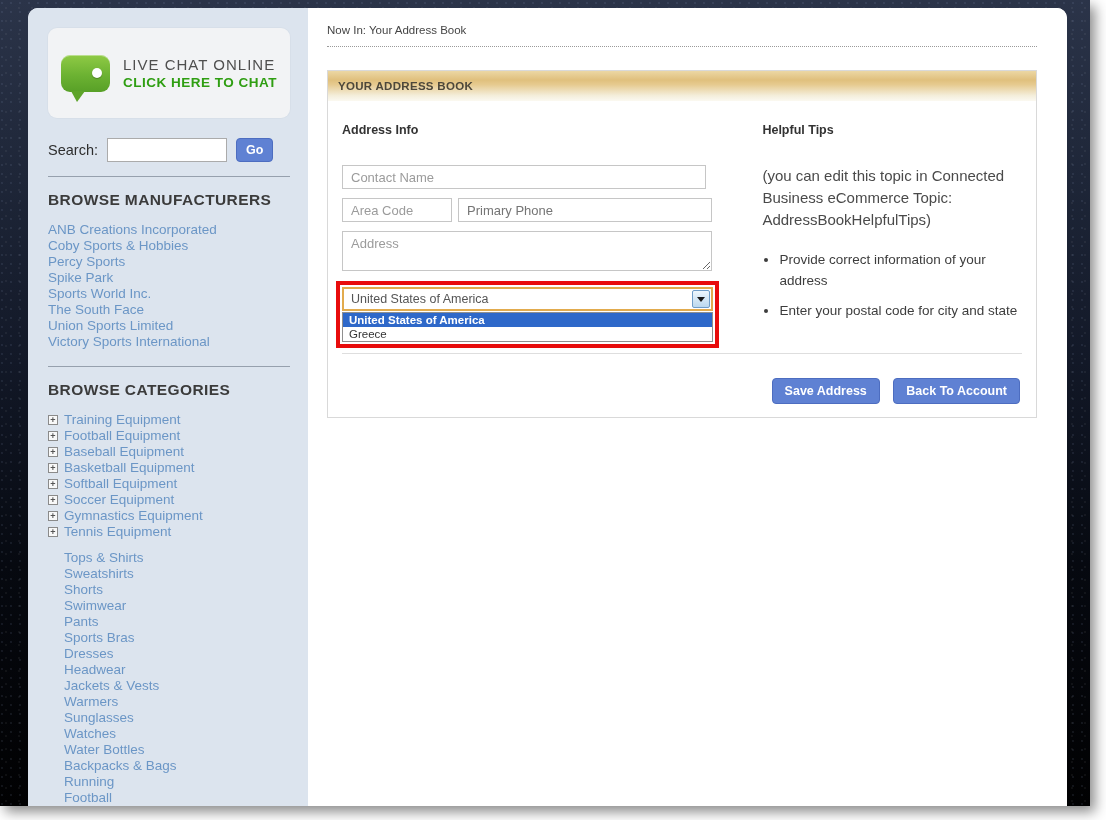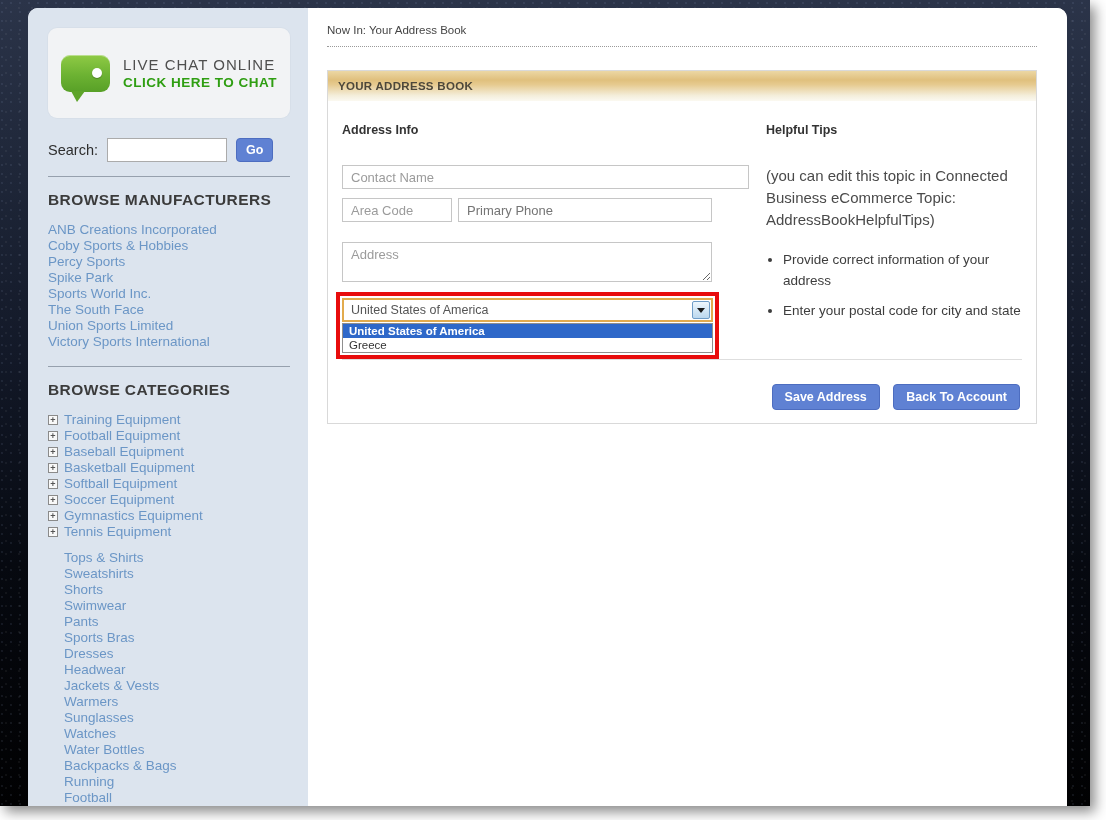--- a/index.html
+++ b/index.html
@@ -73,24 +73,24 @@
   .panel { border:1px solid #d9d9d9; width:710px; background:#fff; }
   .panel-header {
     height:30px; line-height:30px; padding:0 10px;
     font-size:11.5px; font-weight:bold; color:#4c473a; letter-spacing:0.3px;
     background:linear-gradient(180deg,#ecd7a4 0%,#e0c07d 30%,#e6ca8f 45%,#f4eedb 82%,#fbf9f1 100%);
   }
   .panel-body { display:flex; padding:22px 14px 0 14px; min-height:252px; }
 
   .form-col { width:390px; }
   .col-heading { font-size:12.5px; font-weight:bold; color:#333333; margin-bottom:28px; }
-  .field { display:block; width:407px; height:24px; border:1px solid #c6c6c6; padding:0 8px;
+  .field { display:block; width:364px; height:24px; border:1px solid #c6c6c6; padding:0 8px;
     font-size:13px; color:#555; margin-bottom:9px; font-family:"Liberation Sans", sans-serif; }
   .field::placeholder, .area::placeholder, .ta::placeholder { color:#9b9b9b; opacity:1; }
-  .phone-row { display:flex; gap:6px; margin-bottom:20px; }
+  .phone-row { display:flex; gap:6px; margin-bottom:9px; }
   .area { width:110px; height:24px; border:1px solid #c6c6c6; padding:0 8px; font-size:13px; color:#555; font-family:"Liberation Sans", sans-serif; }
   .phone { width:254px; height:24px; border:1px solid #c6c6c6; padding:0 8px; font-size:13px; color:#555; font-family:"Liberation Sans", sans-serif; }
   .ta { display:block; width:370px; height:40px; border:1px solid #c6c6c6; padding:4px 8px;
     font-size:13px; color:#555; resize:both; font-family:"Liberation Sans", sans-serif; margin-bottom:10px; }
 
   .red-annotation { border:4px solid #e80c0c; width:383px; margin-left:-6px; padding:2px; background:#fff; }
   .select-box { position:relative; height:24px; border:2px solid #e2ab4d; background:#fff; cursor:pointer; }
   .select-value { font-size:12.5px; color:#555; line-height:20px; padding-left:7px; }
   .select-arrow-btn {
     position:absolute; right:1px; top:1px; width:18px; height:18px;

